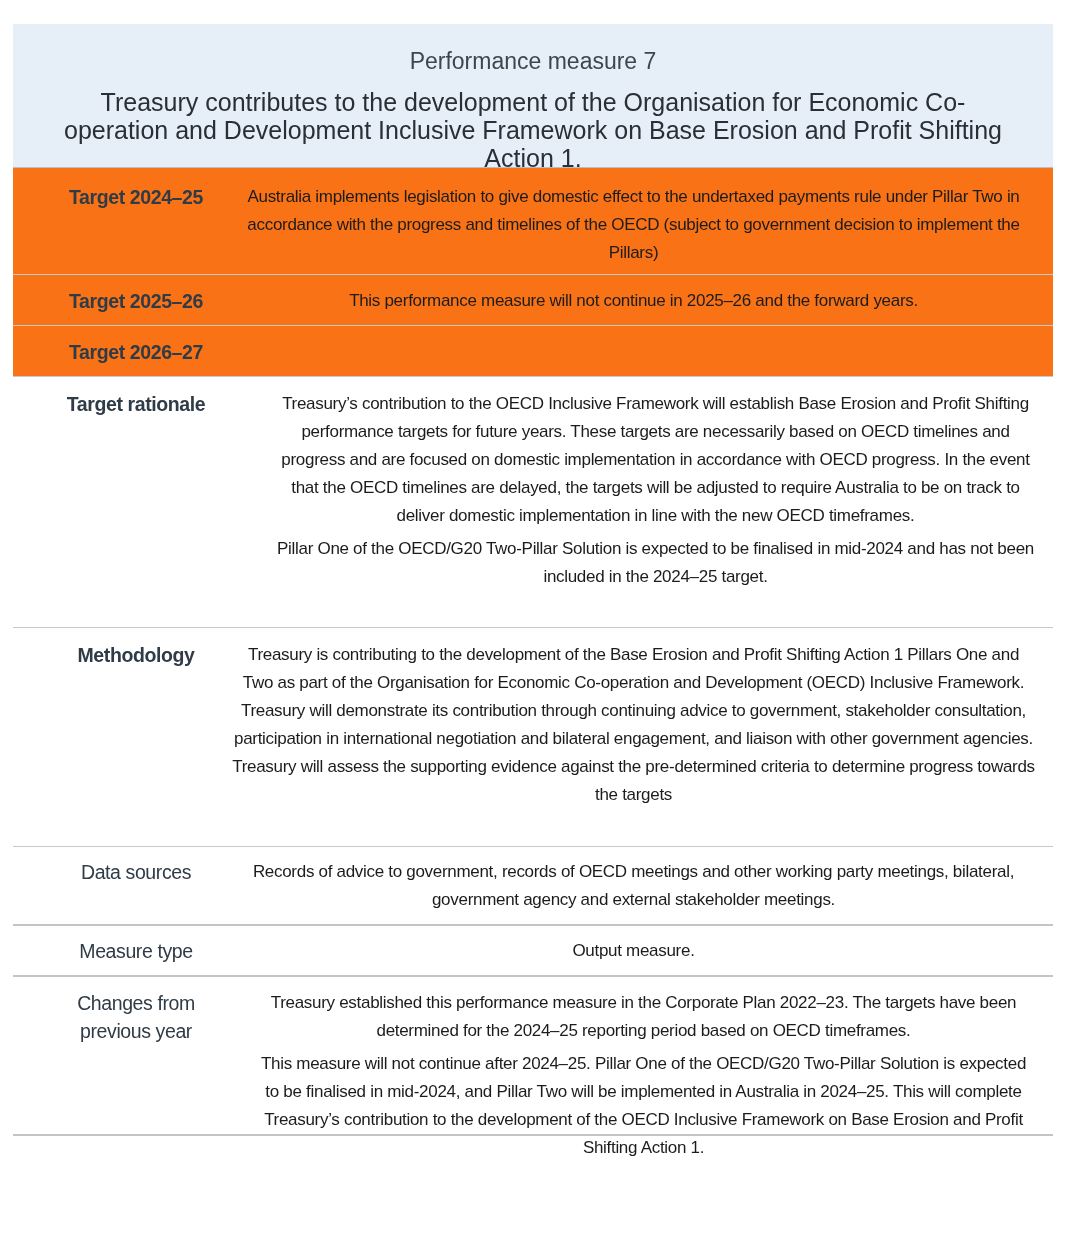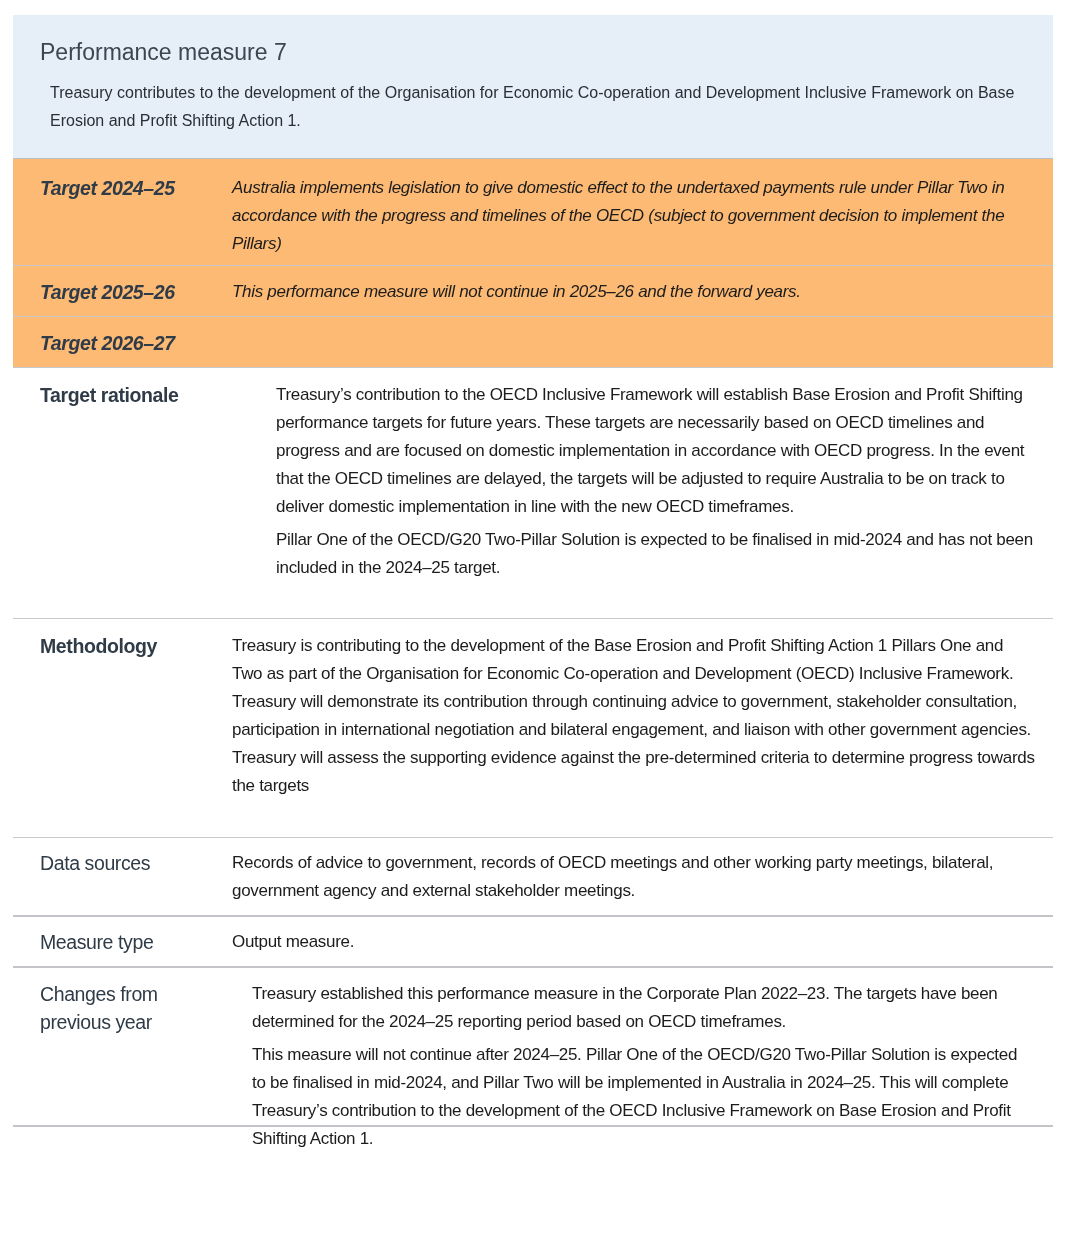--- a/index.html
+++ b/index.html
@@ -11,49 +11,50 @@
       width: 1065px;
       height: 1247px;
       position: relative;
       font-family: "Liberation Sans", "DejaVu Sans", sans-serif;
       color: #1c1c1c;
       overflow: hidden;
     }
     .measure-table {
       position: absolute;
       left: 13px;
-      top: 15px;
+      top: 24px;
       width: 1040px;
+      text-align: center;
     }
     .header-panel {
       background: #e6eef8;
       padding: 22px 27px 18px 27px;
       border-bottom: 1px solid #b9bec4;
       height: 103px;
       box-sizing: content-box;
     }
     .header-title {
       font-size: 23px;
       color: #3b4651;
       line-height: 30px;
       margin: 0 0 12px 0;
       font-weight: normal;
     }
     .header-desc {
-      font-size: 16px;
+      font-size: 25px;
       line-height: 28px;
       color: #2a2f36;
       margin: 10px;
     }
     .row {
       display: flex;
       border-bottom: 1px solid #c6c9cd;
       box-sizing: border-box;
     }
-    .row.tinted { background: #fdba74; font-style: italic; }
+    .row.tinted { background: #f97316; }
     .row.thick { border-bottom: 2px solid #c2c4c7; }
     .row-label {
       width: 192px;
       flex: 0 0 192px;
       padding-left: 27px;
       font-size: 19.5px;
       line-height: 28px;
       color: #2f3b47;
       font-weight: bold;
       letter-spacing: -0.4px;

